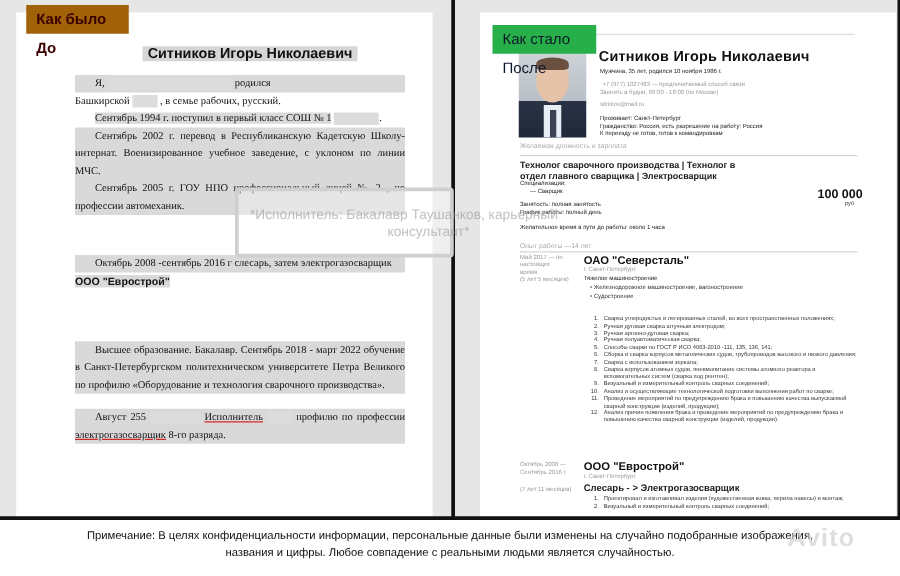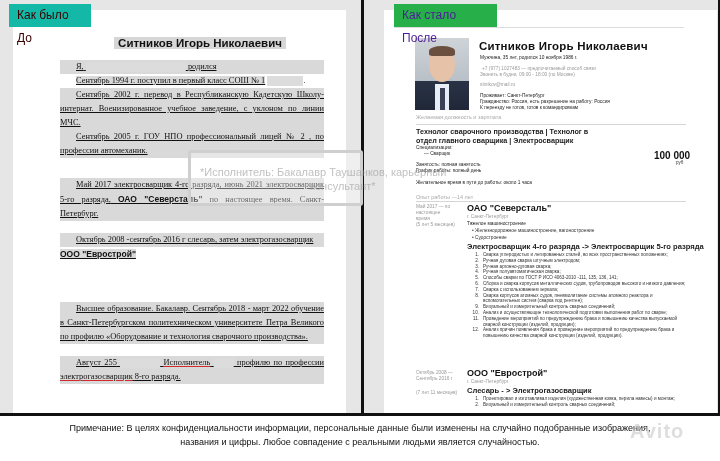--- a/index.html
+++ b/index.html
@@ -11,28 +11,28 @@
   .panel-right { left: 364px; width: 356px; }
   .divider { position: absolute; left: 361px; top: 0; width: 3px; height: 414px; background: #111; }
   .bottom-rule { position: absolute; left: 0; top: 413px; width: 720px; height: 3px; background: #111; }
   .right-edge { position: absolute; left: 718px; top: 0; width: 2px; height: 414px; background: #111; }
 
   .page { position: absolute; background: #ffffff; }
   .panel-left .page { left: 13px; top: 10px; width: 333px; height: 410px; }
   .panel-right .page { left: 20px; top: 10px; width: 333px; height: 410px; }
 
   .tag { position: absolute; top: 4px; height: 23px; font-size: 12px; line-height: 23px; padding: 0 8px; z-index: 3; }
-  .tag-before { left: 9px; width: 82px; background: #14b8a6; color: #3a0000; }
-  .tag-after { left: 30px; width: 103px; background: #27b04a; color: #4c1d95; }
+  .tag-before { left: 21px; width: 82px; background: #a16207; color: #3a0000; font-weight: bold; }
+  .tag-after { left: 30px; width: 83px; background: #27b04a; color: #0f172a; margin-top: 16px; }
 
   
   .old { position: absolute; left: 60px; top: 36px; width: 264px; font-family: "Liberation Serif", serif; font-size: 8.4px; color: #111; line-height: 14px; }
   .old .title { font-family: "Liberation Sans", sans-serif; font-weight: bold; font-size: 11.5px; text-align: center; margin-bottom: 10px; margin-left: 16px; }
   .old .title span { background: #d6d6d6; padding: 0 4px; }
-  .hl { background: #d9d9d9; text-decoration: underline; }
+  .hl { background: #d9d9d9; }
   .old p { text-align: justify; text-indent: 16px; }
   .old p.noindent { text-indent: 0; }
   .company { font-family: "Liberation Sans", sans-serif; font-weight: bold; font-size: 8.5px; }
   .blank { display: inline-block; background: #dcdcdc; height: 10px; vertical-align: middle; }
   .gap-s { height: 12px; }
   .gap-m { height: 20px; }
   .gap-l { height: 40px; }
   .squiggle { text-decoration: underline; text-decoration-color: #d12a2a; }
 
   
@@ -73,29 +73,29 @@
   <div class="tag tag-before">Как было До</div>
 
   <div class="old">
     <div class="title"><span>Ситников Игорь Николаевич</span></div>
 
     <p class="hl">
       <span>Я,</span>
       <span class="blank" style="width:100px"></span>
       <span>родился</span>
     </p>
+    <p class="noindent">
+      <span>Башкирской</span>
+      <span class="blank" style="width:20px"></span>
+      <span>, в семье рабочих, русский.</span>
+    </p>
     <p><span class="hl">Сентябрь 1994 г. поступил в первый класс СОШ № 1</span> <span class="blank" style="width:36px"></span>.</p>
     <p class="hl">Сентябрь 2002 г. перевод в Республиканскую Кадетскую Школу-интернат. Военизированное учебное заведение, с уклоном по линии МЧС.</p>
     <p class="hl">Сентябрь 2005 г. ГОУ НПО профессиональный лицей № 2 , по профессии автомеханик.</p>
     <div class="gap-m"></div>
-    <p class="hl">
-      <span>Май 2017 электросварщик 4-го разряда, июнь 2021 электросварщик 5-го разряда,</span>
-      <span class="company">ОАО "Северсталь"</span>
-      <span>по настоящее время. Санкт-Петербург.</span>
-    </p>
     <div class="gap-s"></div>
     <p class="hl">Октябрь 2008 -сентябрь 2016 г слесарь, затем электрогазосварщик</p>
     <p class="noindent"><span class="company hl">ООО "Еврострой"</span></p>
     <div class="gap-l"></div>
     <p class="hl">Высшее образование. Бакалавр. Сентябрь 2018 - март 2022 обучение в Санкт-Петербургском политехническом университете Петра Великого по профилю «Оборудование и технология сварочного производства».</p>
     <div class="gap-s"></div>
     <p class="hl">
       <span>Август 255</span>
       <span class="blank" style="width:40px"></span>
       <span class="squiggle">Исполнитель</span>
@@ -145,21 +145,20 @@
   <div class="nd-label" style="left:52px;top:194px;">Опыт работы —14 лет</div>
   <div class="hr" style="left:52px;top:201px;width:270px;"></div>
 
   <div class="nd-small nd-gray" style="left:52px;top:204px;width:36px;white-space:normal;">Май 2017 — по настоящее время</div>
   <div class="nd-small nd-gray" style="left:52px;top:222px;">(5 лет 5 месяцев)</div>
   <div class="comp" style="top:203px;">ОАО "Северсталь"</div>
   <div class="nd-small nd-gray" style="left:103px;top:214px;">г. Санкт-Петербург</div>
   <div class="nd-small" style="left:103px;top:221px;">Тяжелое машиностроение</div>
   <div class="bul" style="left:108px;top:228px;">• Железнодорожное машиностроение, вагоностроение</div>
   <div class="bul" style="left:108px;top:235px;">• Судостроение</div>
-  <div class="role" style="top:242px;">Электросварщик 4-го разряда -&gt; Электросварщик 5-го разряда</div>
   <ol class="olist" style="top:252px;">
     <li>
         <span class="num">1.</span>
         <span>Сварка углеродистых и легированных сталей, во всех пространственных положениях;</span>
       </li>
     <li>
         <span class="num">2.</span>
         <span>Ручная дуговая сварка штучным электродом;</span>
       </li>
     <li>

